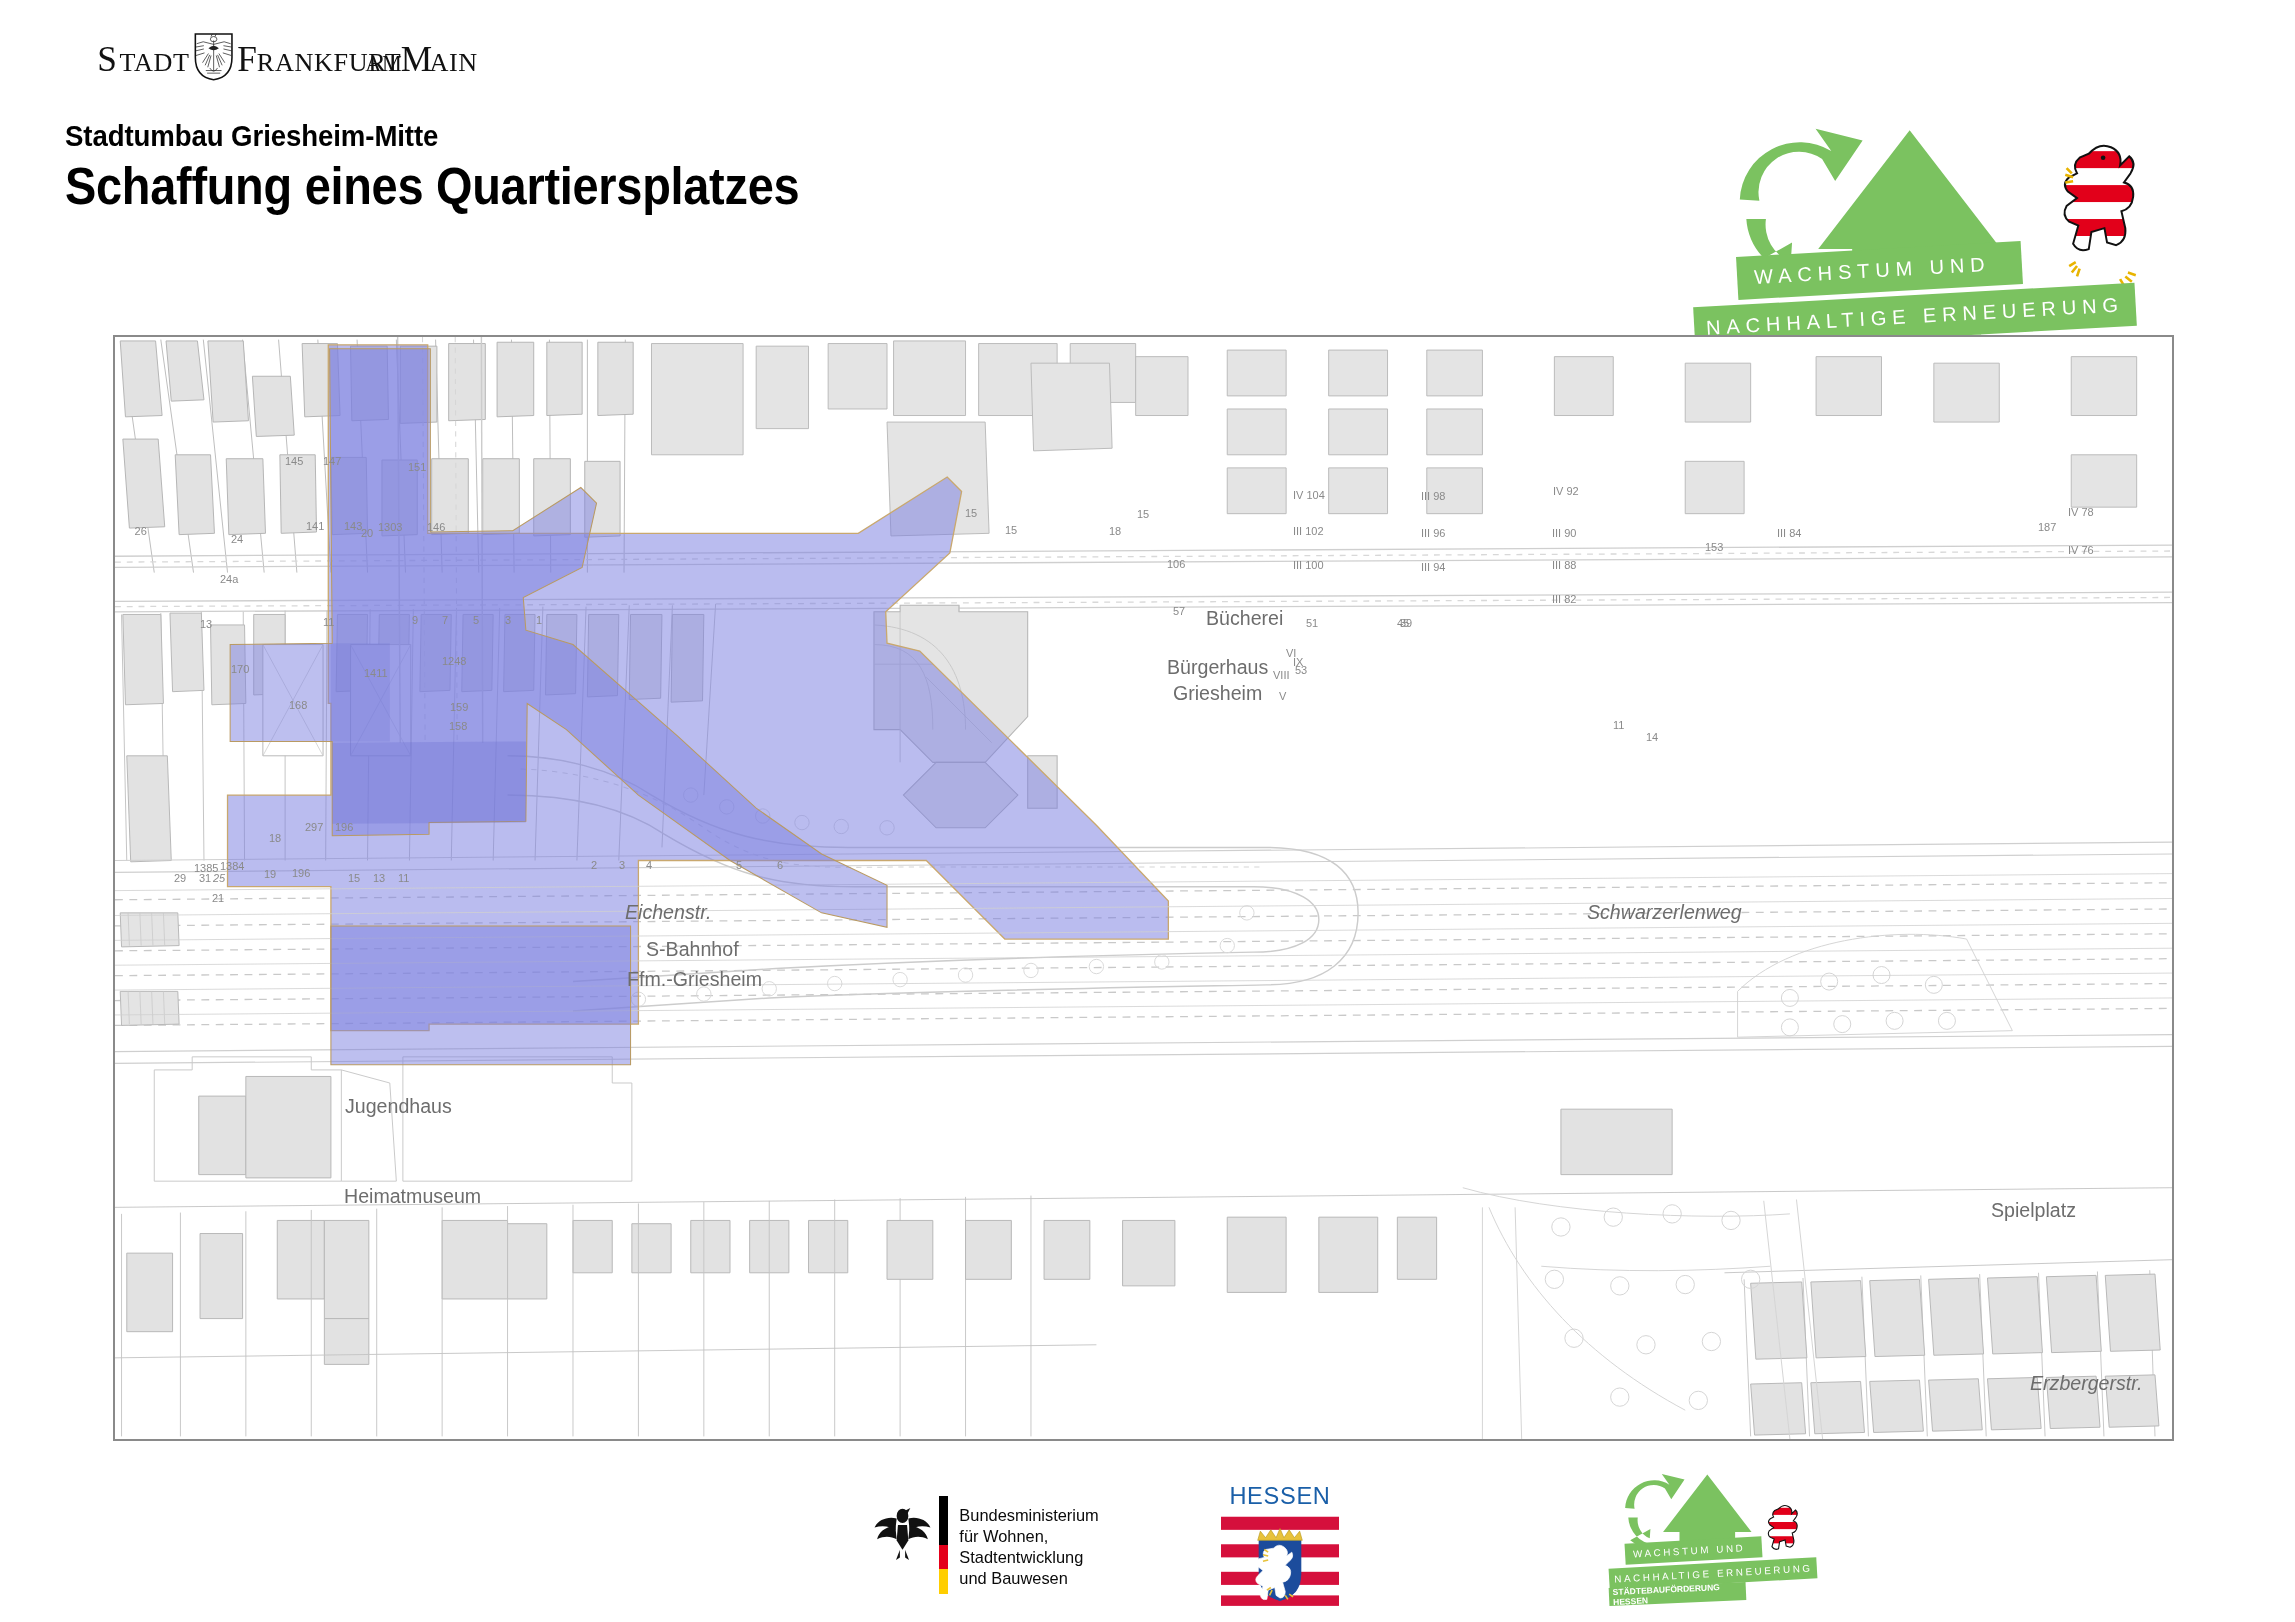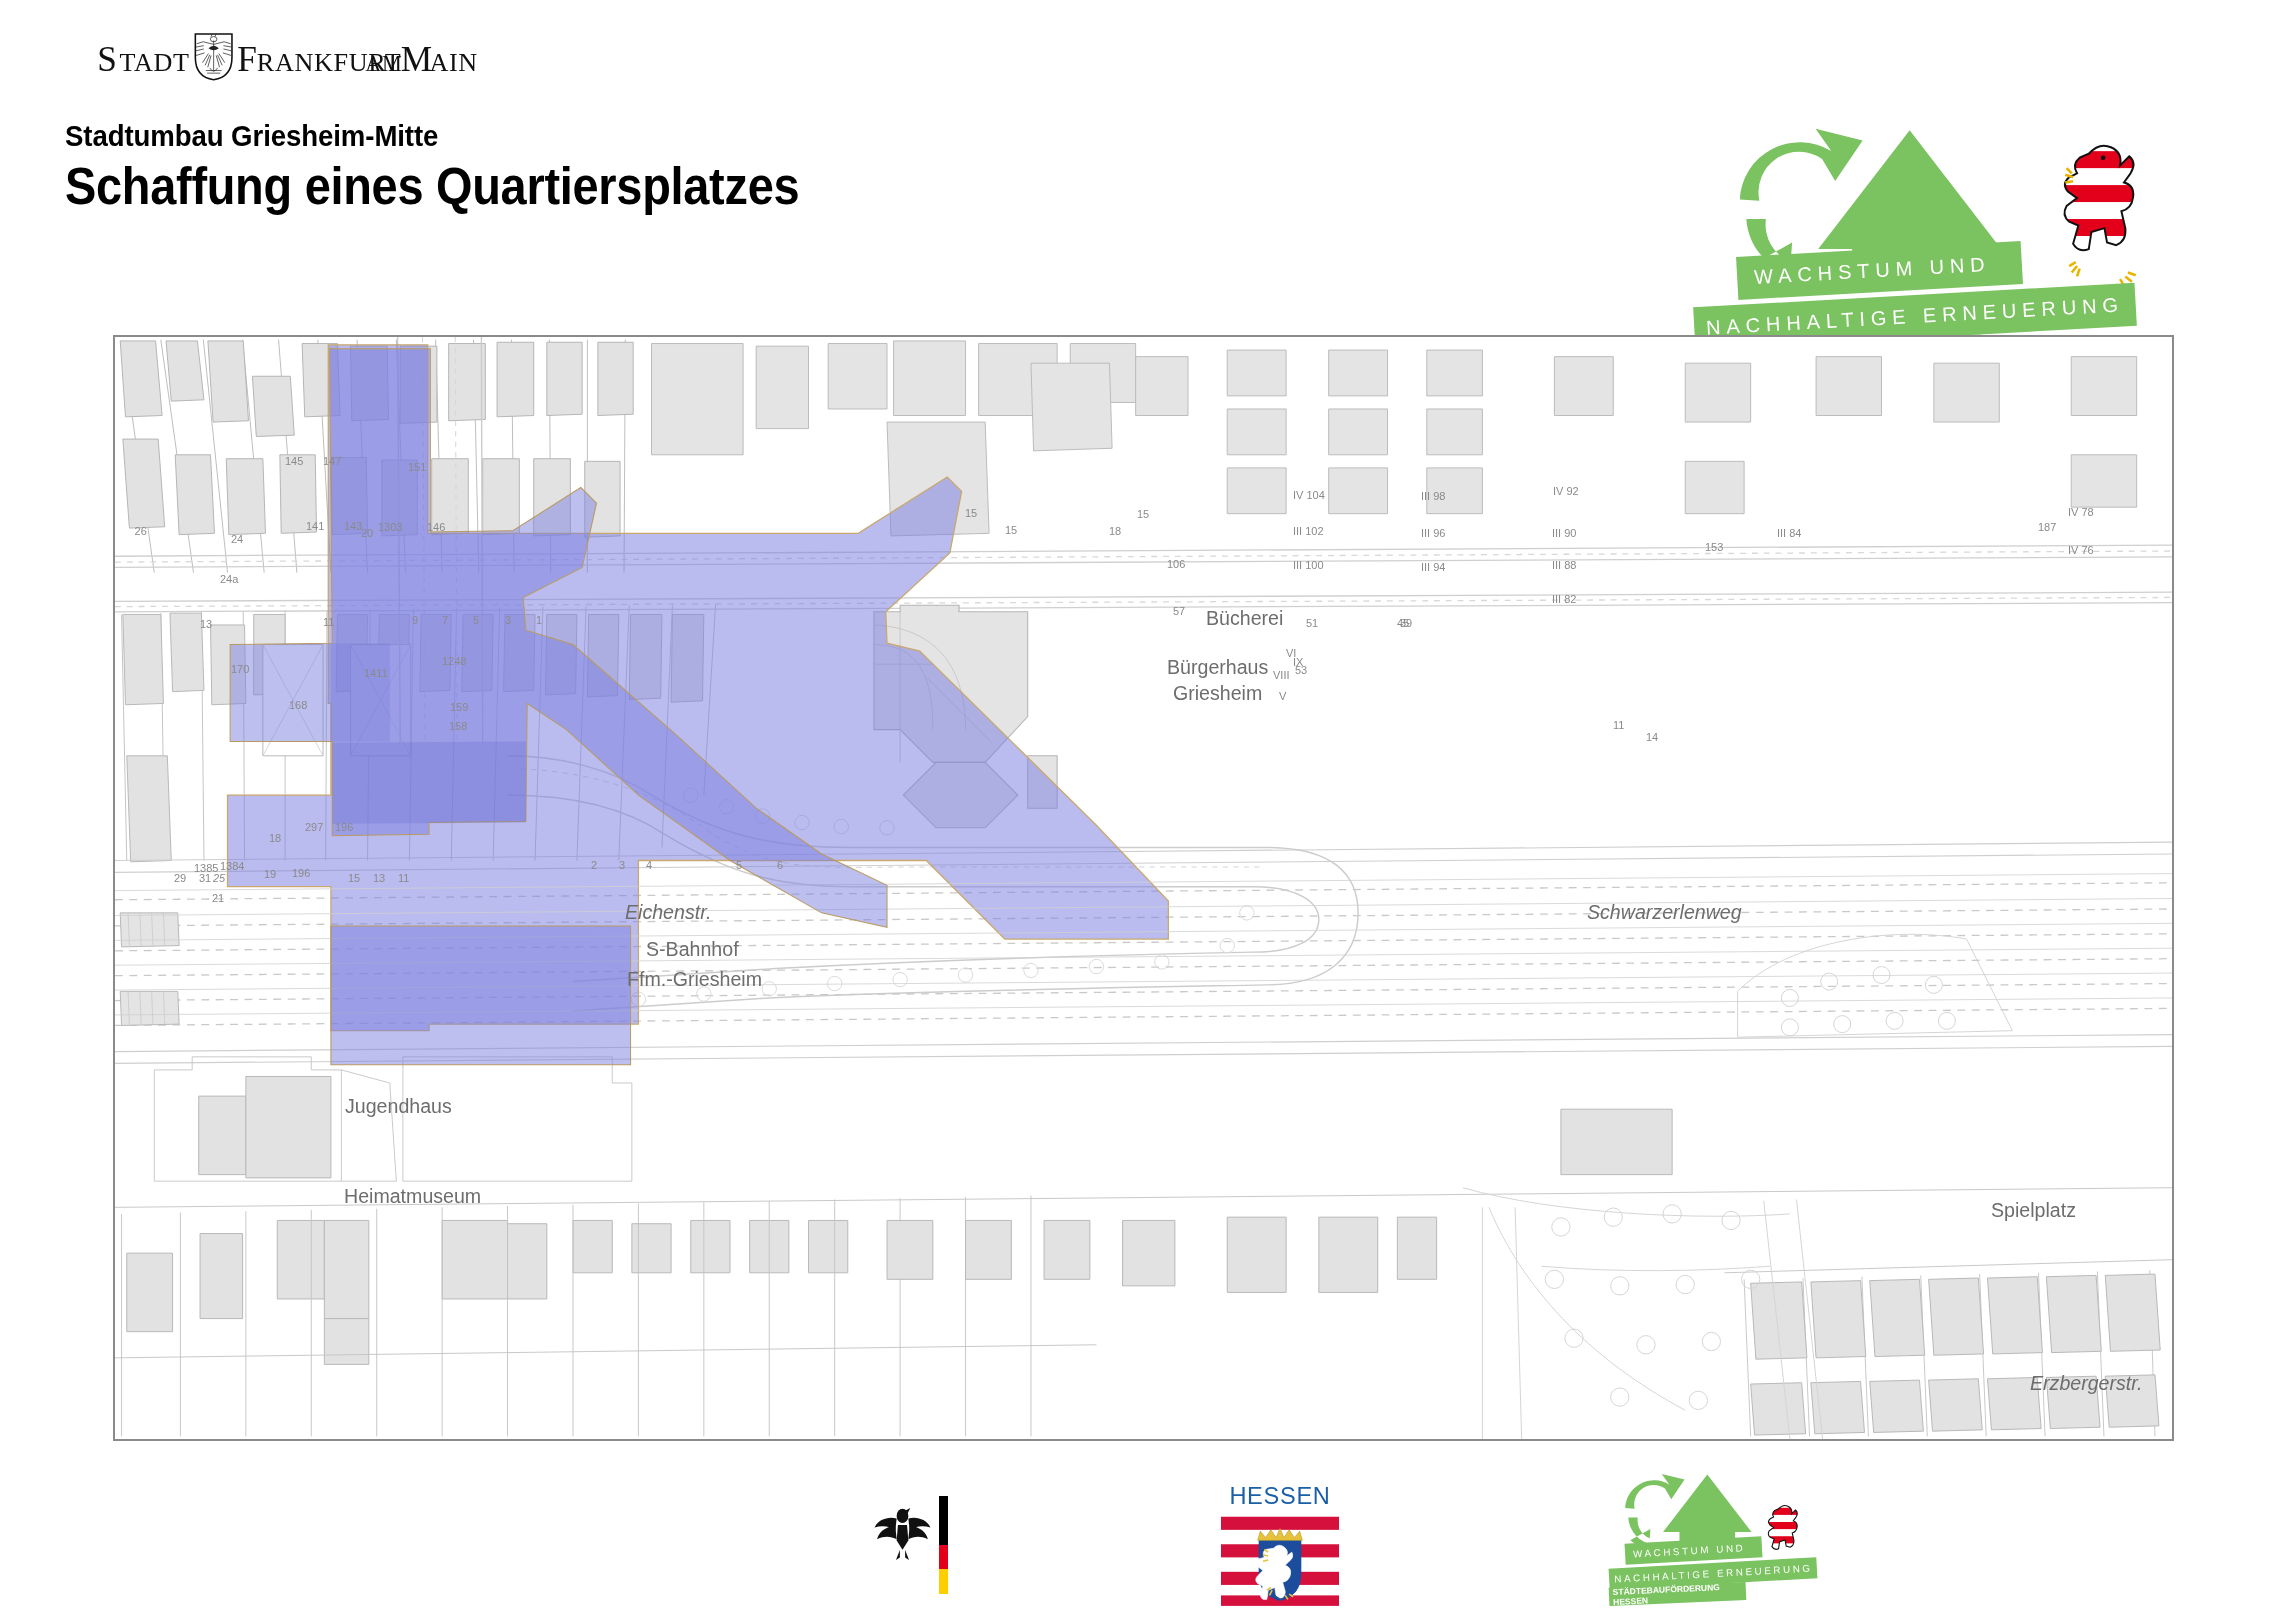--- a/index.html
+++ b/index.html
@@ -587,20 +587,25 @@
             <path d="M54 30 C70 26 84 34 88 44 C76 40 64 42 56 48 Z"></path>
             <path d="M34 42 C18 42 8 52 6 62 C18 56 28 58 36 62 Z"></path>
             <path d="M56 42 C72 42 82 52 84 62 C72 56 62 58 54 62 Z"></path>
             <path d="M38 40 L52 40 L54 64 L45 78 L36 64 Z"></path>
             <path d="M41 78 l-6 16 l6 -4 z"></path>
             <path d="M49 78 l6 16 l-6 -4 z"></path>
           </g>
         </svg>
       </div>
       <div class="flag"></div>
+      <div class="txt">
+        <div>Bundesministerium</div>
+        <div>für Wohnen, Stadtentwicklung</div>
+        <div>und Bauwesen</div>
+      </div>
     </div>
 
     <div class="hessen">
       <div class="hw">HESSEN</div>
       <div class="flagbox">
         <svg width="118" height="92" viewBox="0 0 180 140">
           <rect x="0" y="0" width="180" height="140" fill="#fff"></rect>
           <rect x="0" y="4" width="180" height="20" fill="#d5103c"></rect>
           <rect x="0" y="46" width="180" height="20" fill="#d5103c"></rect>
           <rect x="0" y="88" width="180" height="20" fill="#d5103c"></rect>

